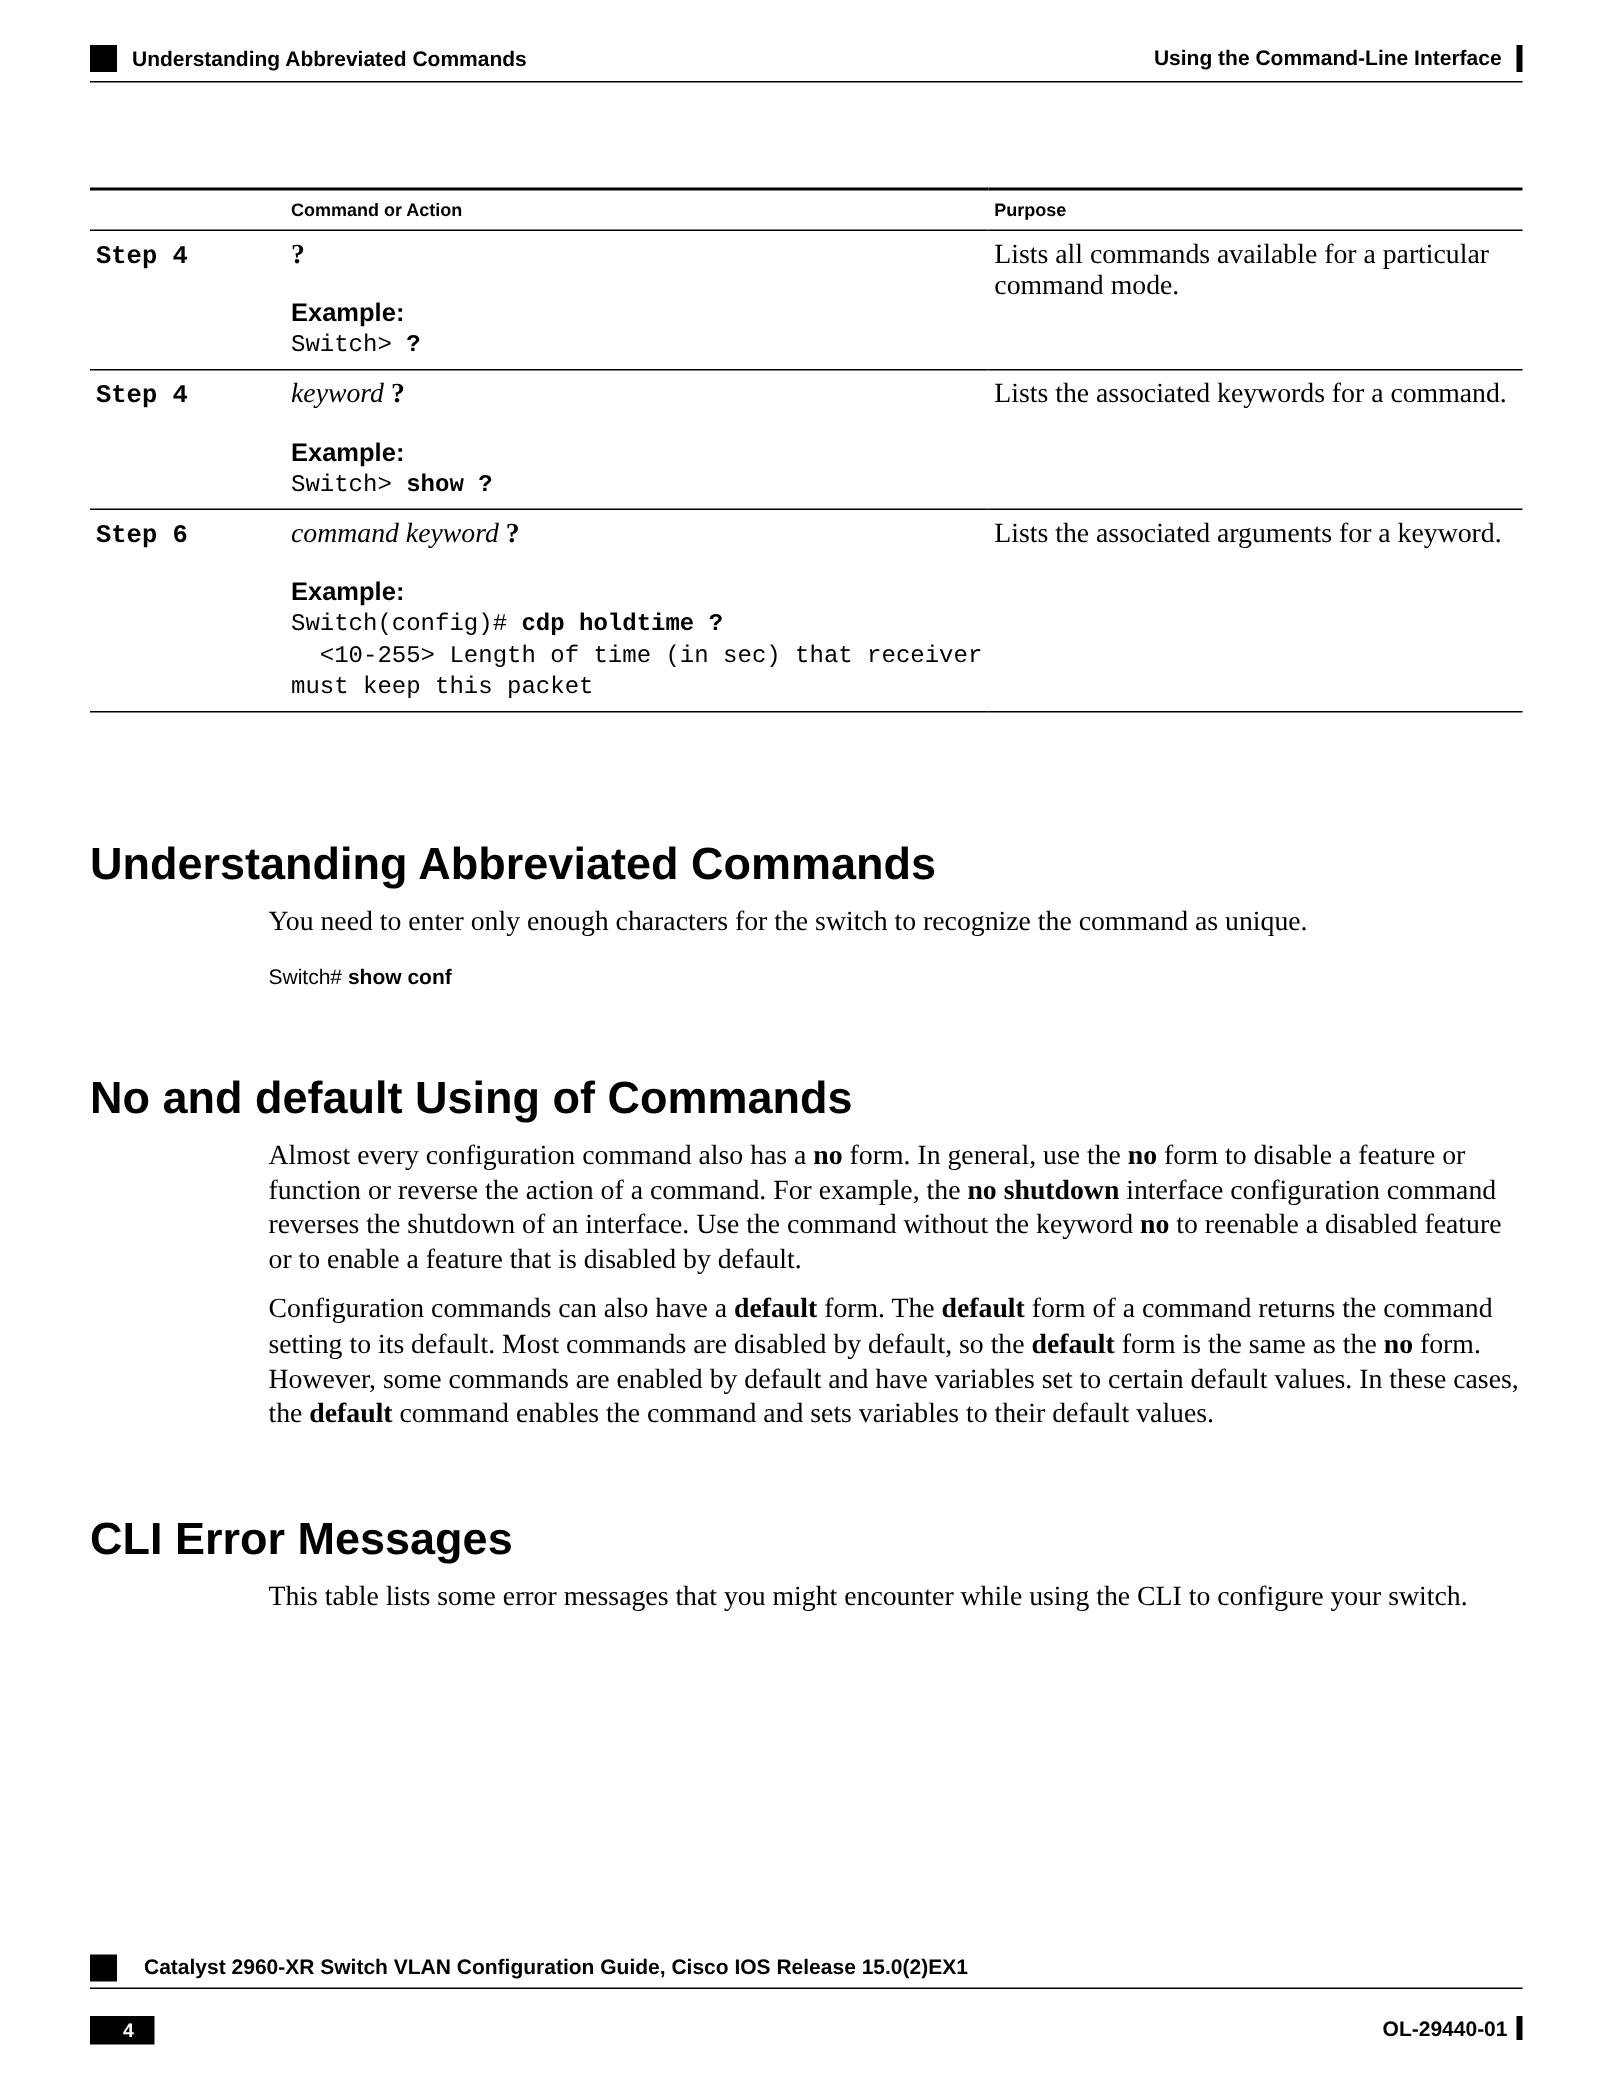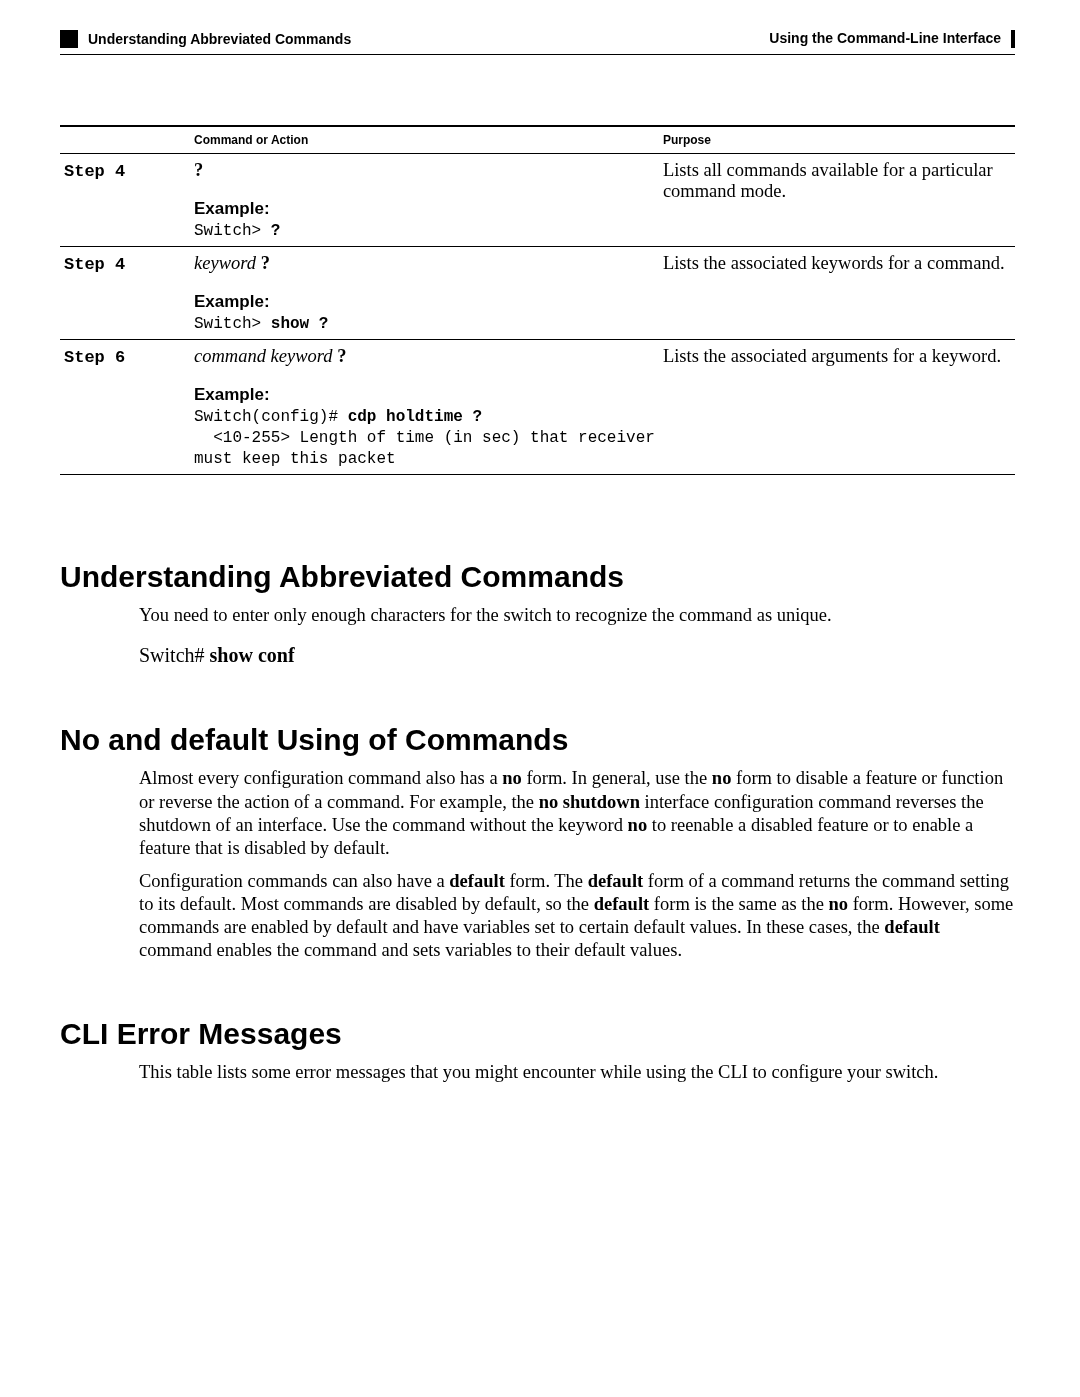--- a/index.html
+++ b/index.html
@@ -91,28 +91,28 @@
   .mono b { font-weight: bold; }
   .italic { font-style: italic; }
   h2 {
     font-family: Arial, Helvetica, sans-serif;
     font-weight: bold;
     font-size: 30px;
     margin: 55px 0 10px 0;
   }
   h2.first { margin-top: 85px; }
   .body-text {
-    margin-left: 79px;
+    margin-left: 119px;
     font-size: 18.5px;
     line-height: 1.25;
   }
   .body-text p { margin: 6px 0 10px 0; }
   .body-code {
-    font-family: Liberation Serif, serif;
-    font-size: 20px;
+    font-family: Liberation Sans, sans-serif;
+    font-size: 14px;
     margin: 16px 0 0 0;
     white-space: pre;
   }
   .footer {
     position: absolute;
     left: 60px; right: 65px; bottom: 34px;
   }
   .footer-divider { border-top: 1px solid #000; }
   .footer-row {
     display: flex;
@@ -233,14 +233,32 @@
       </p>
     </div>
 
     <h2>CLI Error Messages</h2>
     <div class="body-text">
       <p>This table lists some error messages that you might encounter while using the CLI to configure your switch.</p>
     </div>
 
   </div>
 
+  <div class="footer">
+    <div>
+      <span class="header-icon" style="display:inline-flex;vertical-align:bottom;margin-right:14px;">
+        <span class="outer"></span>
+      </span>
+      <span class="footer-guide-title" style="font-family:Arial,Helvetica,sans-serif;font-weight:bold;font-size:14px;">Catalyst 2960-XR Switch VLAN Configuration Guide, Cisco IOS Release 15.0(2)EX1</span>
+    </div>
+    <div class="footer-divider" style="margin-top:4px;"></div>
+    <div class="footer-row">
+      <div class="footer-left">
+        <span class="page-num-box">4</span>
+      </div>
+      <div class="footer-right">
+        <span>OL-29440-01</span>
+        <span class="right-bar"></span>
+      </div>
+    </div>
+  </div>
 
 </div>
 
 </body></html>

